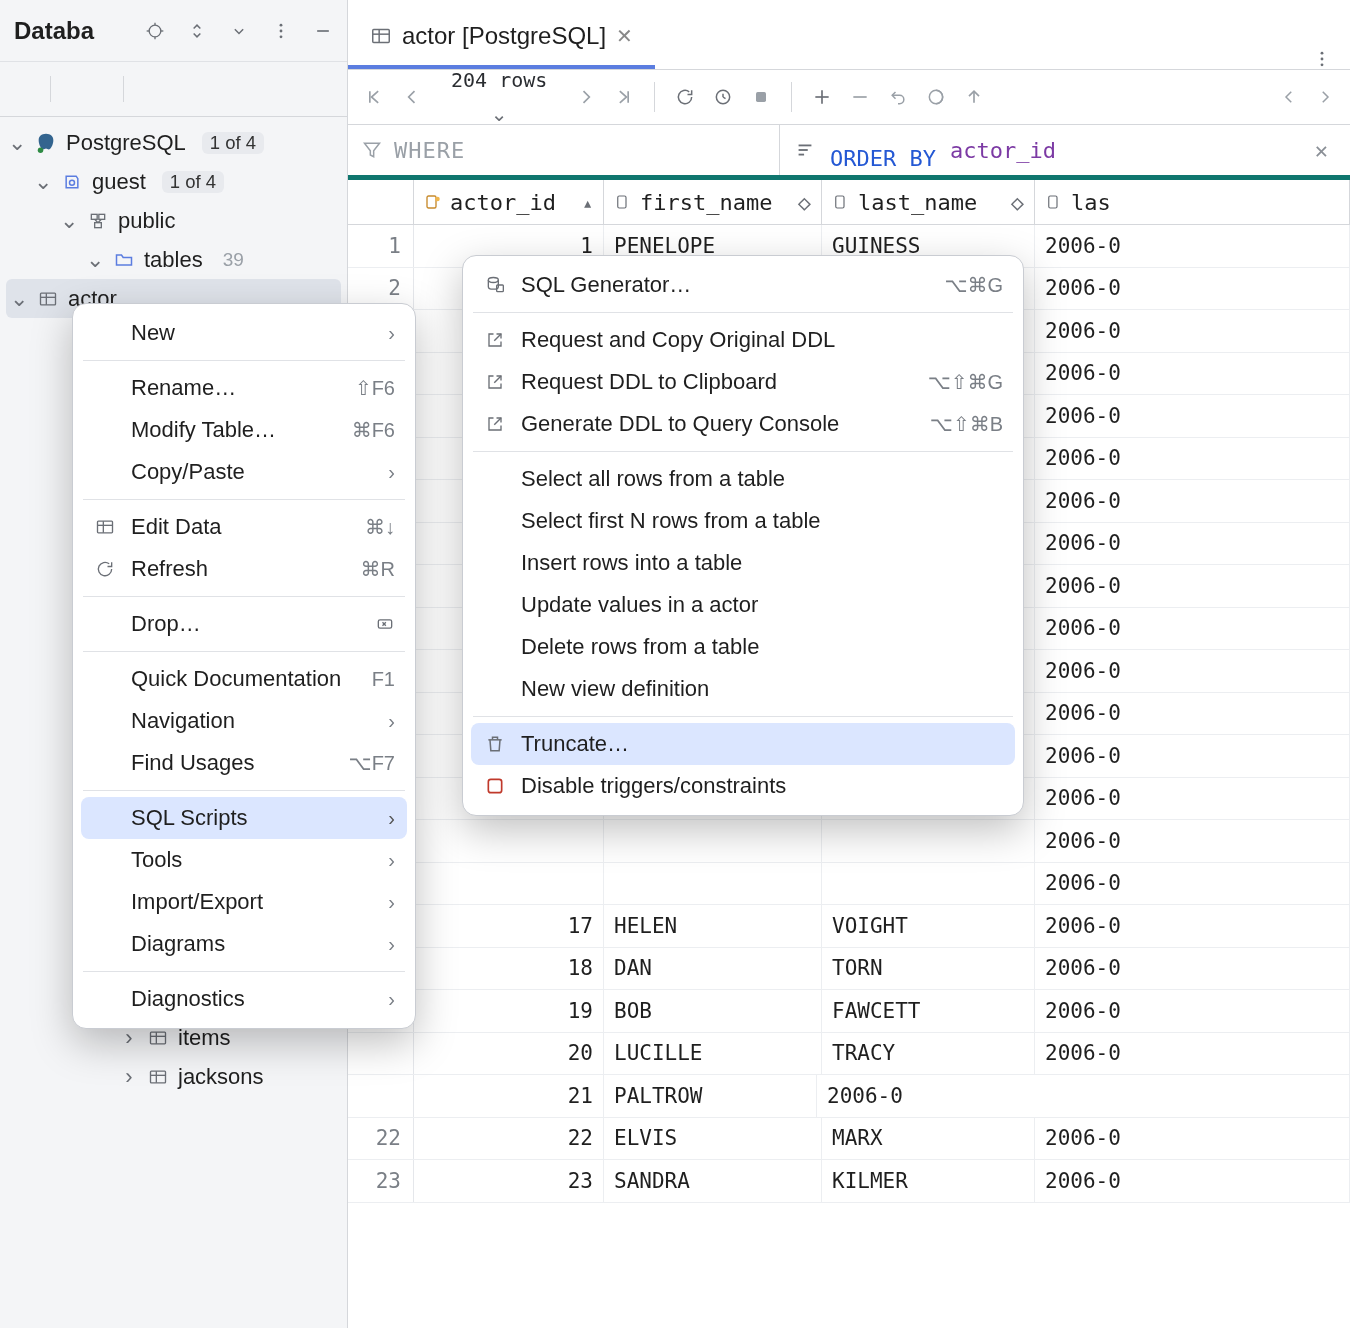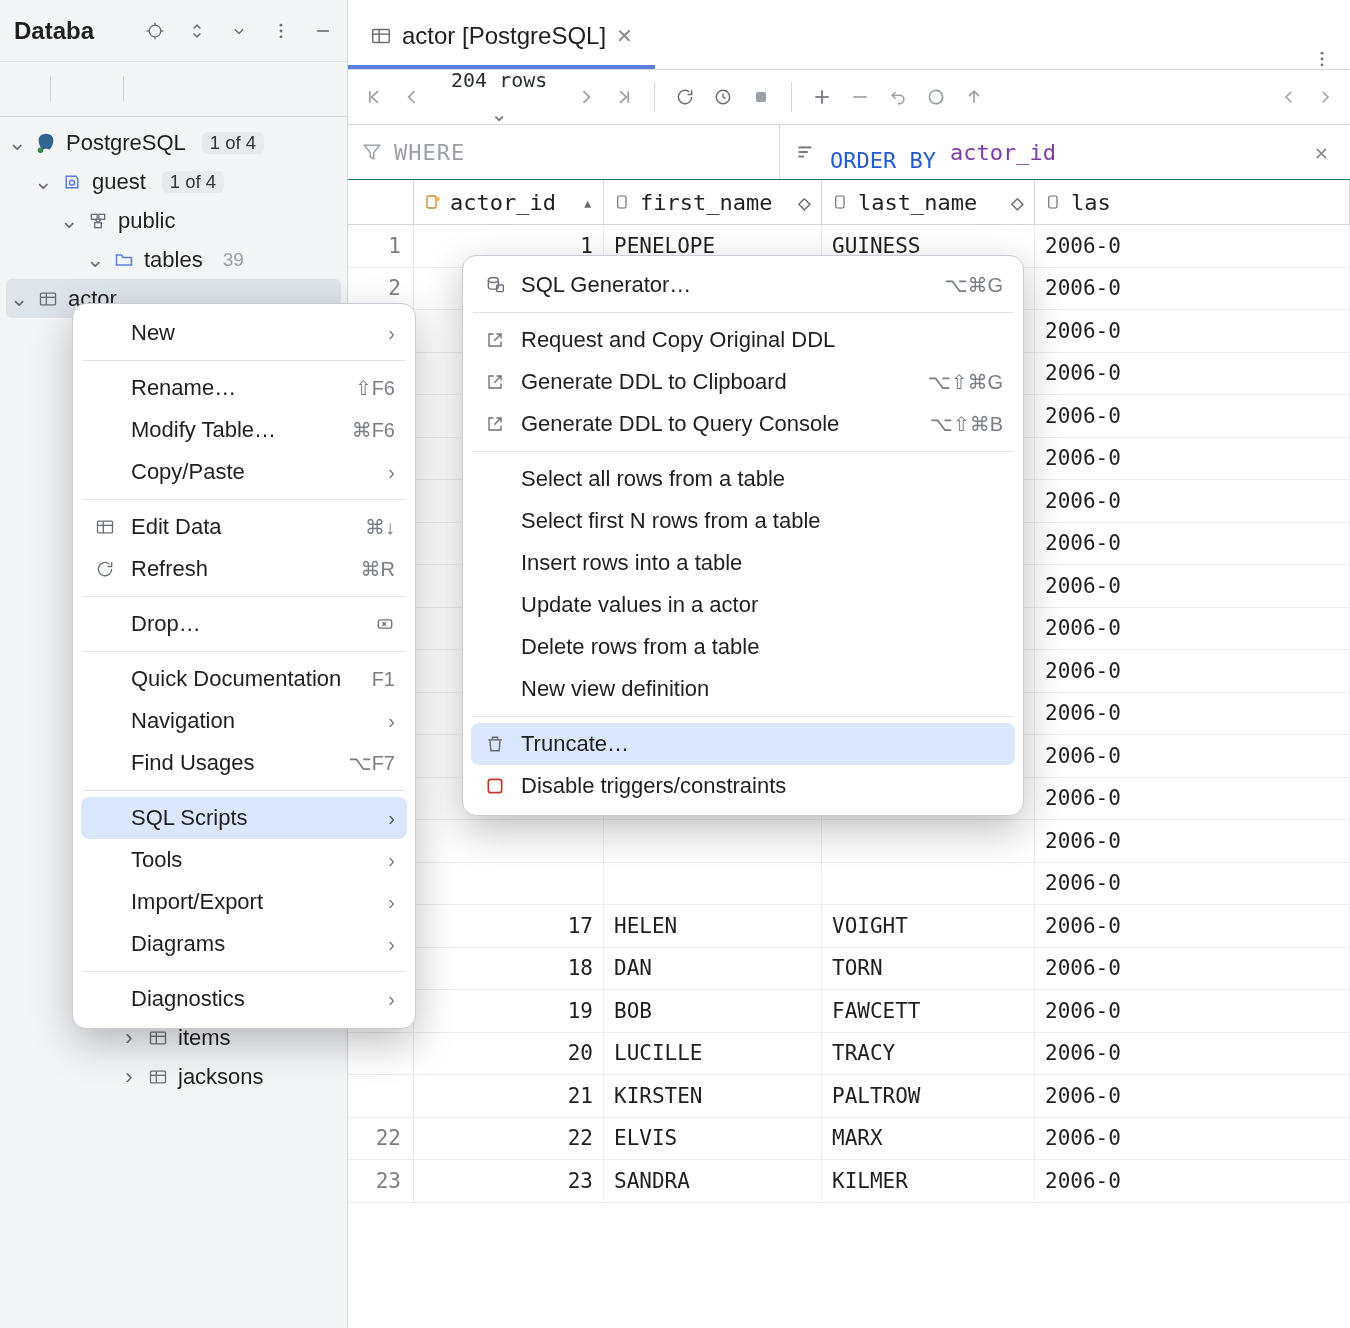--- a/index.html
+++ b/index.html
@@ -71,21 +71,21 @@
   .main-toolbar {
     height:55px; display:flex; align-items:center; border-bottom:1px solid #d5d7db;
     padding:0 16px; color:#6b6f76; gap:20px;
   }
   .main-toolbar .grp { display:flex; align-items:center; gap:18px;}
   .main-toolbar .rows { color:#2a2d31; font-size:20px;}
   .main-toolbar .rowbox { display:flex; align-items:center; gap:10px; border:1px solid transparent; padding:4px 10px; border-radius:6px;flex-direction:column;}
   .main-toolbar .vsep { height:30px;}
 
   .filter-bar {
-    height:55px; display:flex; align-items:center; border-bottom:1px solid #0f766e;
+    height:55px; display:flex; align-items:center; border-bottom:5px solid #0f766e;
   }
   .filter-left {
     flex:0 0 432px; display:flex; align-items:center; gap:12px; padding:0 14px;
     border-right:1px solid #d5d7db; height:100%;
   }
   .filter-left .lbl { color:#9aa0a7; font-family:ui-monospace,Menlo,monospace; font-size:22px; letter-spacing:1px;}
   .filter-right {
     flex:1; display:flex; align-items:center; gap:14px; padding:0 14px; height:100%;
     font-family:ui-monospace,Menlo,monospace; font-size:22px;
   }
@@ -641,21 +641,20 @@
       <div class="grow">
         <div class="gutter"></div>
         <div class="cell c-id">20</div>
         <div class="cell c-first">LUCILLE</div>
         <div class="cell c-last">TRACY</div>
         <div class="cell c-upd">2006-0</div>
       </div>
       <div class="grow">
         <div class="gutter"></div>
         <div class="cell c-id">21</div>
-        <div class="cell c-first">KIRSTEN</div>
         <div class="cell c-last">PALTROW</div>
         <div class="cell c-upd">2006-0</div>
       </div>
       <div class="grow">
         <div class="gutter">22</div>
         <div class="cell c-id">22</div>
         <div class="cell c-first">ELVIS</div>
         <div class="cell c-last">MARX</div>
         <div class="cell c-upd">2006-0</div>
       </div>
@@ -794,21 +793,21 @@
     <span class="lbl">Request and Copy Original DDL</span>
   </div>
   <div class="mi">
     <span class="ic">
         <svg width="18" height="18" viewBox="0 0 24 24" fill="none" stroke="#6b6f76" stroke-width="1.8">
           <path d="M14 4h6v6"></path>
           <line x1="20" y1="4" x2="11" y2="13"></line>
           <path d="M20 14v6H4V4h6"></path>
         </svg>
       </span>
-    <span class="lbl">Generate DDL to Clipboard</span>
+    <span class="lbl">Request DDL to Clipboard</span>
       <span class="rt">⌥⇧⌘G</span>
   </div>
   <div class="mi">
     <span class="ic">
         <svg width="18" height="18" viewBox="0 0 24 24" fill="none" stroke="#6b6f76" stroke-width="1.8">
           <path d="M14 4h6v6"></path>
           <line x1="20" y1="4" x2="11" y2="13"></line>
           <path d="M20 14v6H4V4h6"></path>
         </svg>
       </span>

